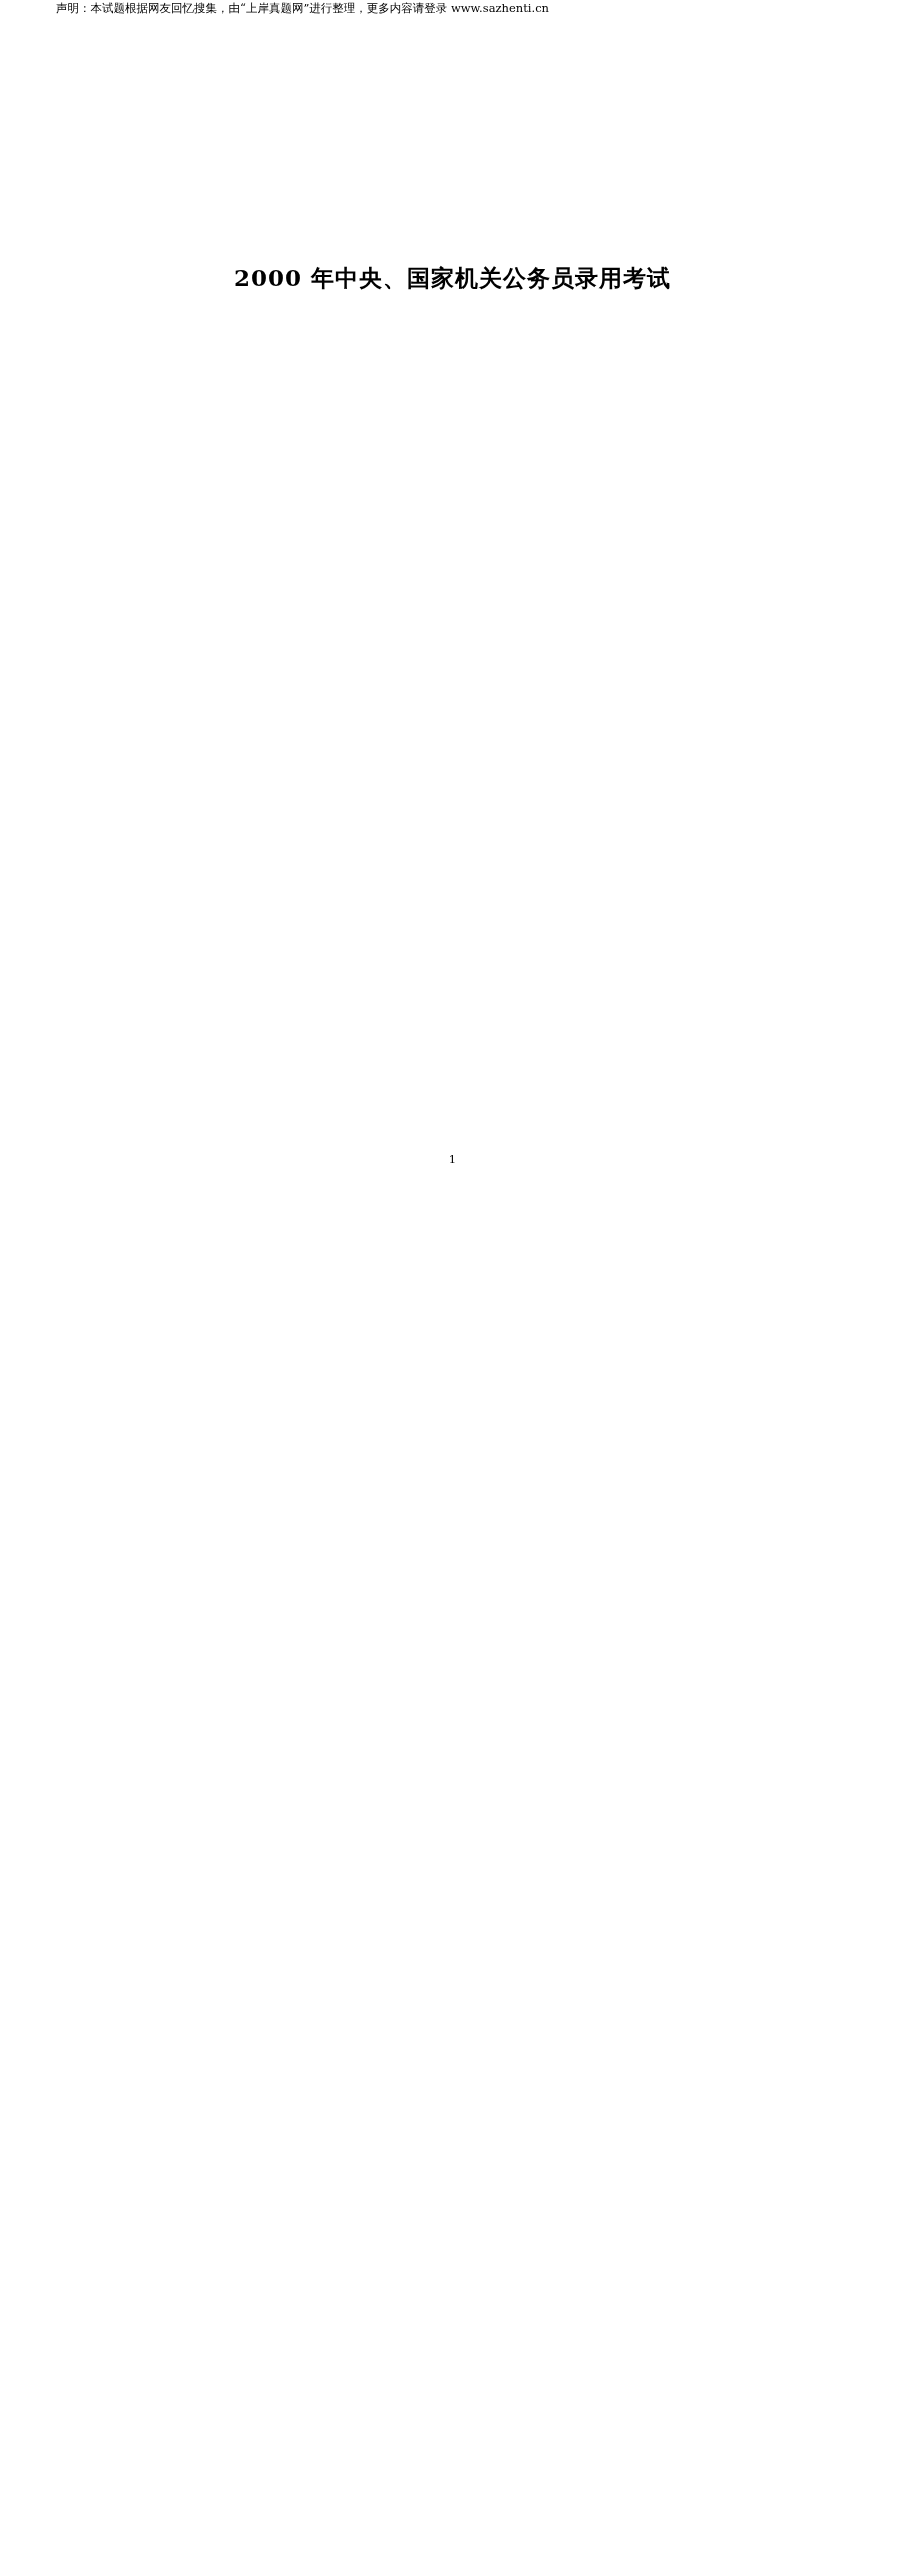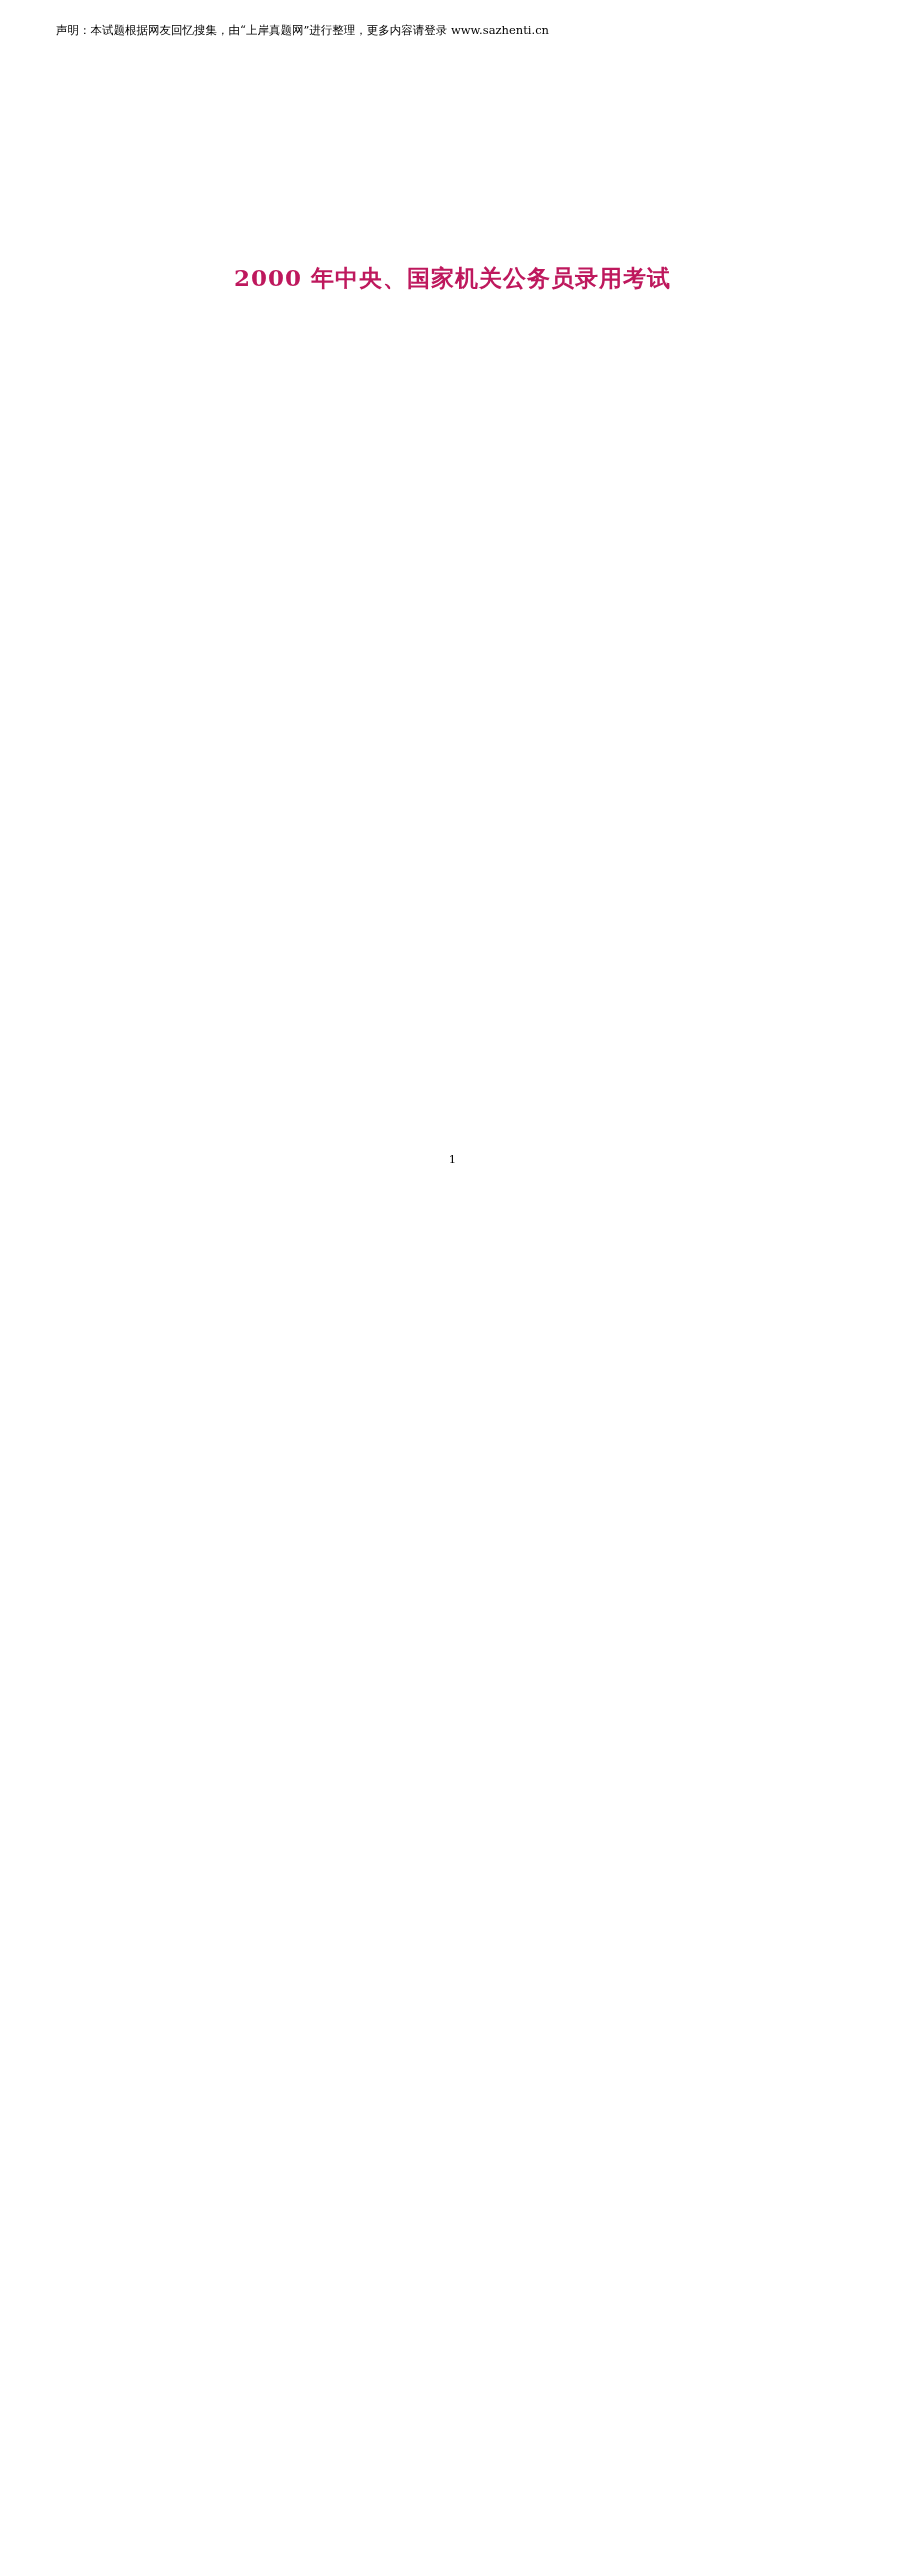--- a/index.html
+++ b/index.html
@@ -33,36 +33,35 @@
     text-align: center;
     font-family: "DejaVu Serif", "Liberation Serif", serif;
     font-size: 11.5px;
   }
 
   
   .p1 {
     height: 1288px;
     position: relative;
     box-sizing: border-box;
-    padding-top: 22px;
   }
   .title-block {
     position: absolute;
     top: 258px;
     left: 0;
     right: 0;
     text-align: center;
   }
   .title-line {
     font-family: "DejaVu Serif", "Liberation Serif", serif;
     font-weight: bold;
     font-size: 23px;
     letter-spacing: 1px;
     line-height: 1.75;
-    color: #be185d;
+    color: #000000;
   }
   .p1-footer {
     position: absolute;
     top: 1152px;
     left: 0;
     right: 0;
   }
 </style>
 </head>
 <body>

